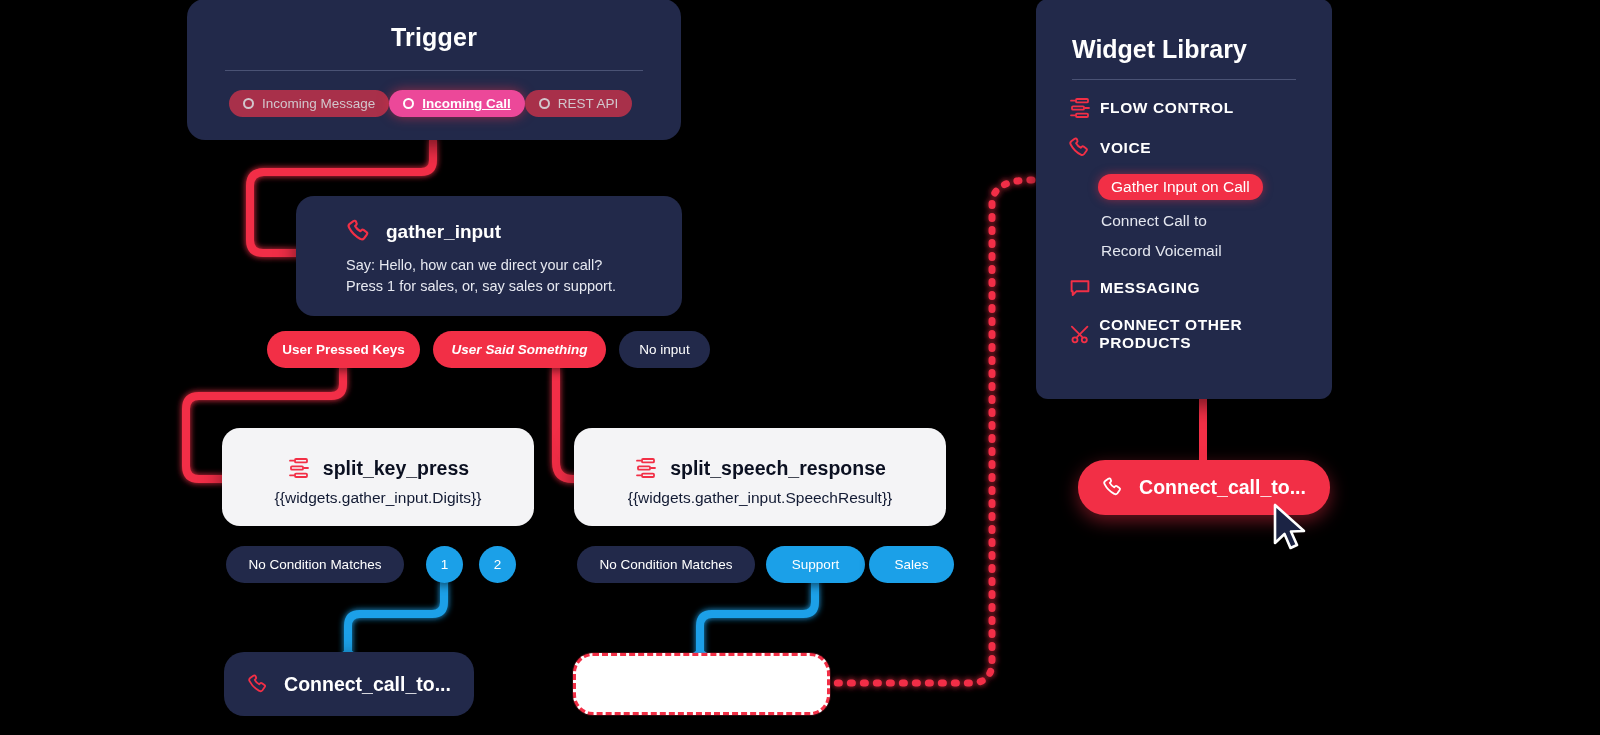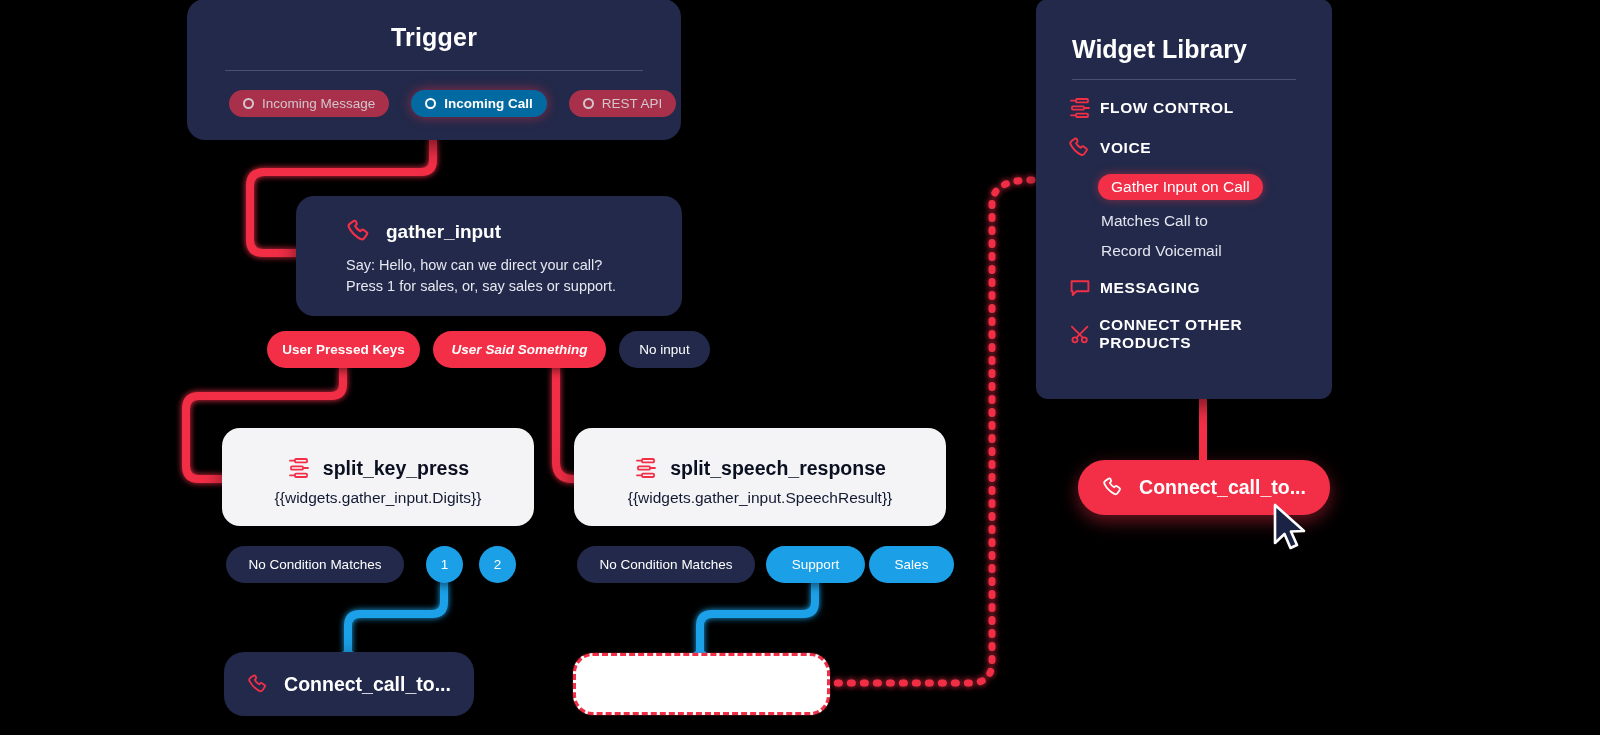--- a/index.html
+++ b/index.html
@@ -9,26 +9,26 @@
 
   
   .node{position:absolute;box-sizing:border-box;}
   .dark-card{background:#22294a;border-radius:18px;box-shadow:0 6px 20px rgba(0,0,0,.55);}
   .light-card{background:#f4f4f6;border-radius:18px;box-shadow:0 8px 22px rgba(0,0,0,.45);}
 
   
   #trigger{left:187px;top:-1px;width:494px;height:141px;padding:0;}
   #trigger .title{color:#fff;font-size:25px;font-weight:bold;text-align:center;margin-top:24px;letter-spacing:.2px;}
   #trigger .rule{height:1px;background:#4a5274;margin:18px 38px 0 38px;}
-  #trigger .pills{display:flex;gap:22px;margin:19px 0 0 42px;align-items:flex-end;}
+  #trigger .pills{display:flex;gap:0;margin:19px 0 0 42px;align-items:flex-end;}
   .trig-pill{display:flex;align-items:center;gap:8px;border-radius:20px;height:27px;padding:0 14px;
              font-size:13.5px;white-space:nowrap;}
   .trig-pill .ring{width:11px;height:11px;border-radius:50%;border:2px solid currentColor;box-sizing:border-box;}
   .trig-pill.off{background:#a8304a;color:#d2c6cc;}
-  .trig-pill.on{background:#0369a1;color:#fff;font-weight:bold;box-shadow:0 0 12px rgba(242,47,70,.55);}
+  .trig-pill.on{background:#ec4899;color:#fff;font-weight:bold;box-shadow:0 0 12px rgba(242,47,70,.55);text-decoration:underline;}
 
   
   #gather{left:296px;top:196px;width:386px;height:120px;}
   #gather .hdr{display:flex;align-items:center;gap:13px;margin:22px 0 0 50px;}
   #gather .name{color:#fff;font-size:19px;font-weight:bold;}
   #gather .body{color:#e6e8f0;font-size:14.5px;line-height:1.42;margin:10px 0 0 50px;}
 
   
   .tpill{position:absolute;display:flex;align-items:center;justify-content:center;
          border-radius:19px;height:37px;font-size:13.5px;color:#fff;box-sizing:border-box;white-space:nowrap;}
@@ -228,21 +228,21 @@
       </svg>
       <span class="catlbl">VOICE</span>
     </div>
 
     <div style="margin-top:2px;">
       <div class="sub sel">
         <span>Gather Input on Call</span>
       </div>
     </div>
     <div class="sub">
-      <span>Matches Call to</span>
+      <span>Connect Call to</span>
     </div>
     <div class="sub">
       <span>Record Voicemail</span>
     </div>
 
     <div class="cat">
       <svg width="24" height="24" viewBox="0 0 24 24" fill="none" stroke="#f22f46" stroke-width="1.9" stroke-linecap="round" stroke-linejoin="round">
         <path d="M3.6 5.2h16.8v10.1H8.3L4.7 19v-3.7H3.6z"></path>
       </svg>
       <span class="catlbl">MESSAGING</span>

